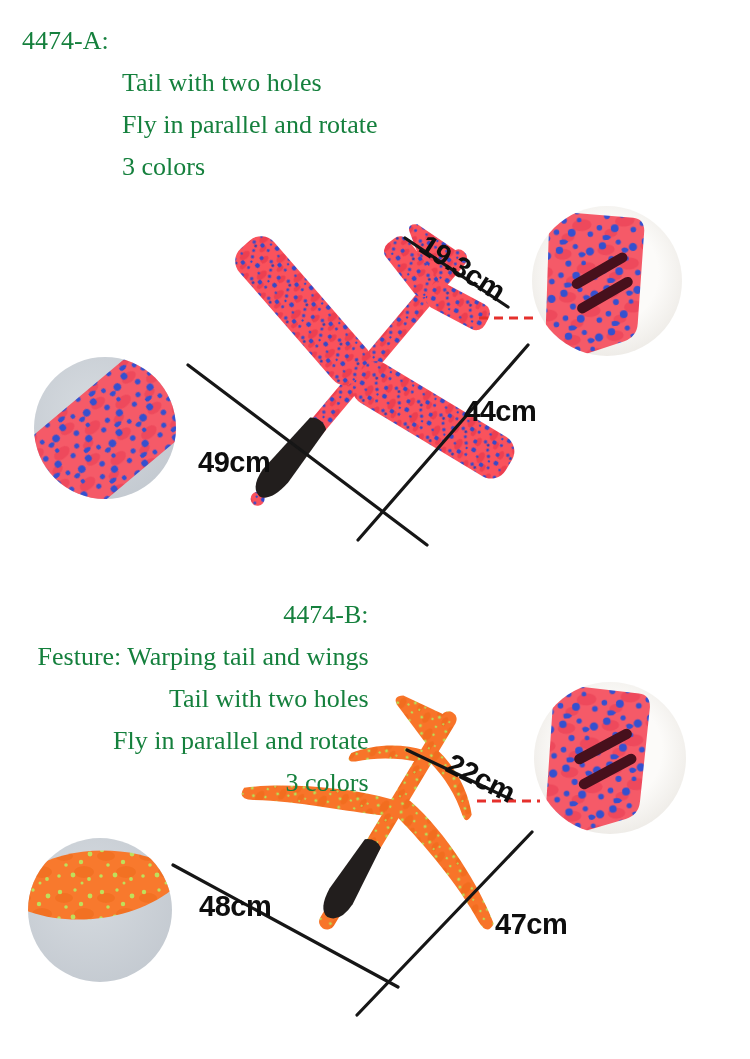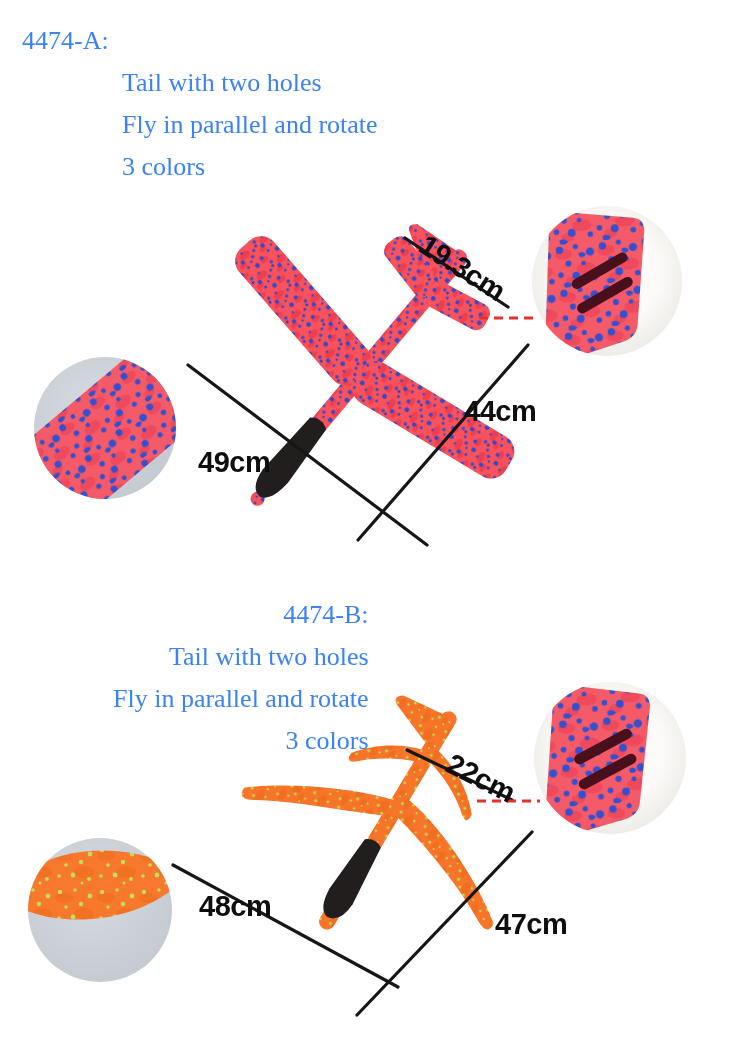--- a/index.html
+++ b/index.html
@@ -1,19 +1,19 @@
 <!DOCTYPE html>
 <html><head>
 <meta charset="utf-8">
 <style>
   html,body{margin:0;padding:0;background:#fff;}
   .page{position:relative;width:750px;height:1059px;background:#ffffff;overflow:hidden;
         font-family:"Liberation Sans", sans-serif;}
   .scene{position:absolute;left:0;top:0;}
-  .copy{position:absolute;color:#3b82f6;font:26px/42px "Liberation Serif", serif;white-space:nowrap;}
+  .copy{position:absolute;color:#15803d;font:26px/42px "Liberation Serif", serif;white-space:nowrap;}
   .copy .model{font-weight:400;}
   .copy .feat{padding-left:100px;}
   .copy .feat.first{padding-left:0;}
   .mlabel{position:absolute;font:700 29px/1 "Liberation Sans", sans-serif;color:#0e0e0e;
           letter-spacing:-0.5px;transform-origin:left top;white-space:nowrap;}
 </style>
 </head>
 <body>
 
 <div class="page">
@@ -209,20 +209,22 @@
 
   <div class="copy" style="left:22px;top:20px;">
     <div class="model">4474-A:</div>
     <div class="feat">Tail with two holes</div>
     <div class="feat">Fly in parallel and rotate</div>
     <div class="feat">3 colors</div>
   </div>
 
   <div class="copy" style="left:13px;top:594px;text-align:right;">
     <div class="model">4474-B:</div>
+    <div class="feat first"><span>Festure:</span>
+         <span>Warping tail and wings</span></div>
     <div class="feat">Tail with two holes</div>
     <div class="feat">Fly in parallel and rotate</div>
     <div class="feat">3 colors</div>
   </div>
 
   <div class="mlabel" style="left:430px;top:230px;transform:rotate(33deg);">19.3cm</div>
   <div class="mlabel" style="left:464px;top:397px;">44cm</div>
   <div class="mlabel" style="left:198px;top:448px;">49cm</div>
 
   <div class="mlabel" style="left:455px;top:749px;transform:rotate(27deg);">22cm</div>

